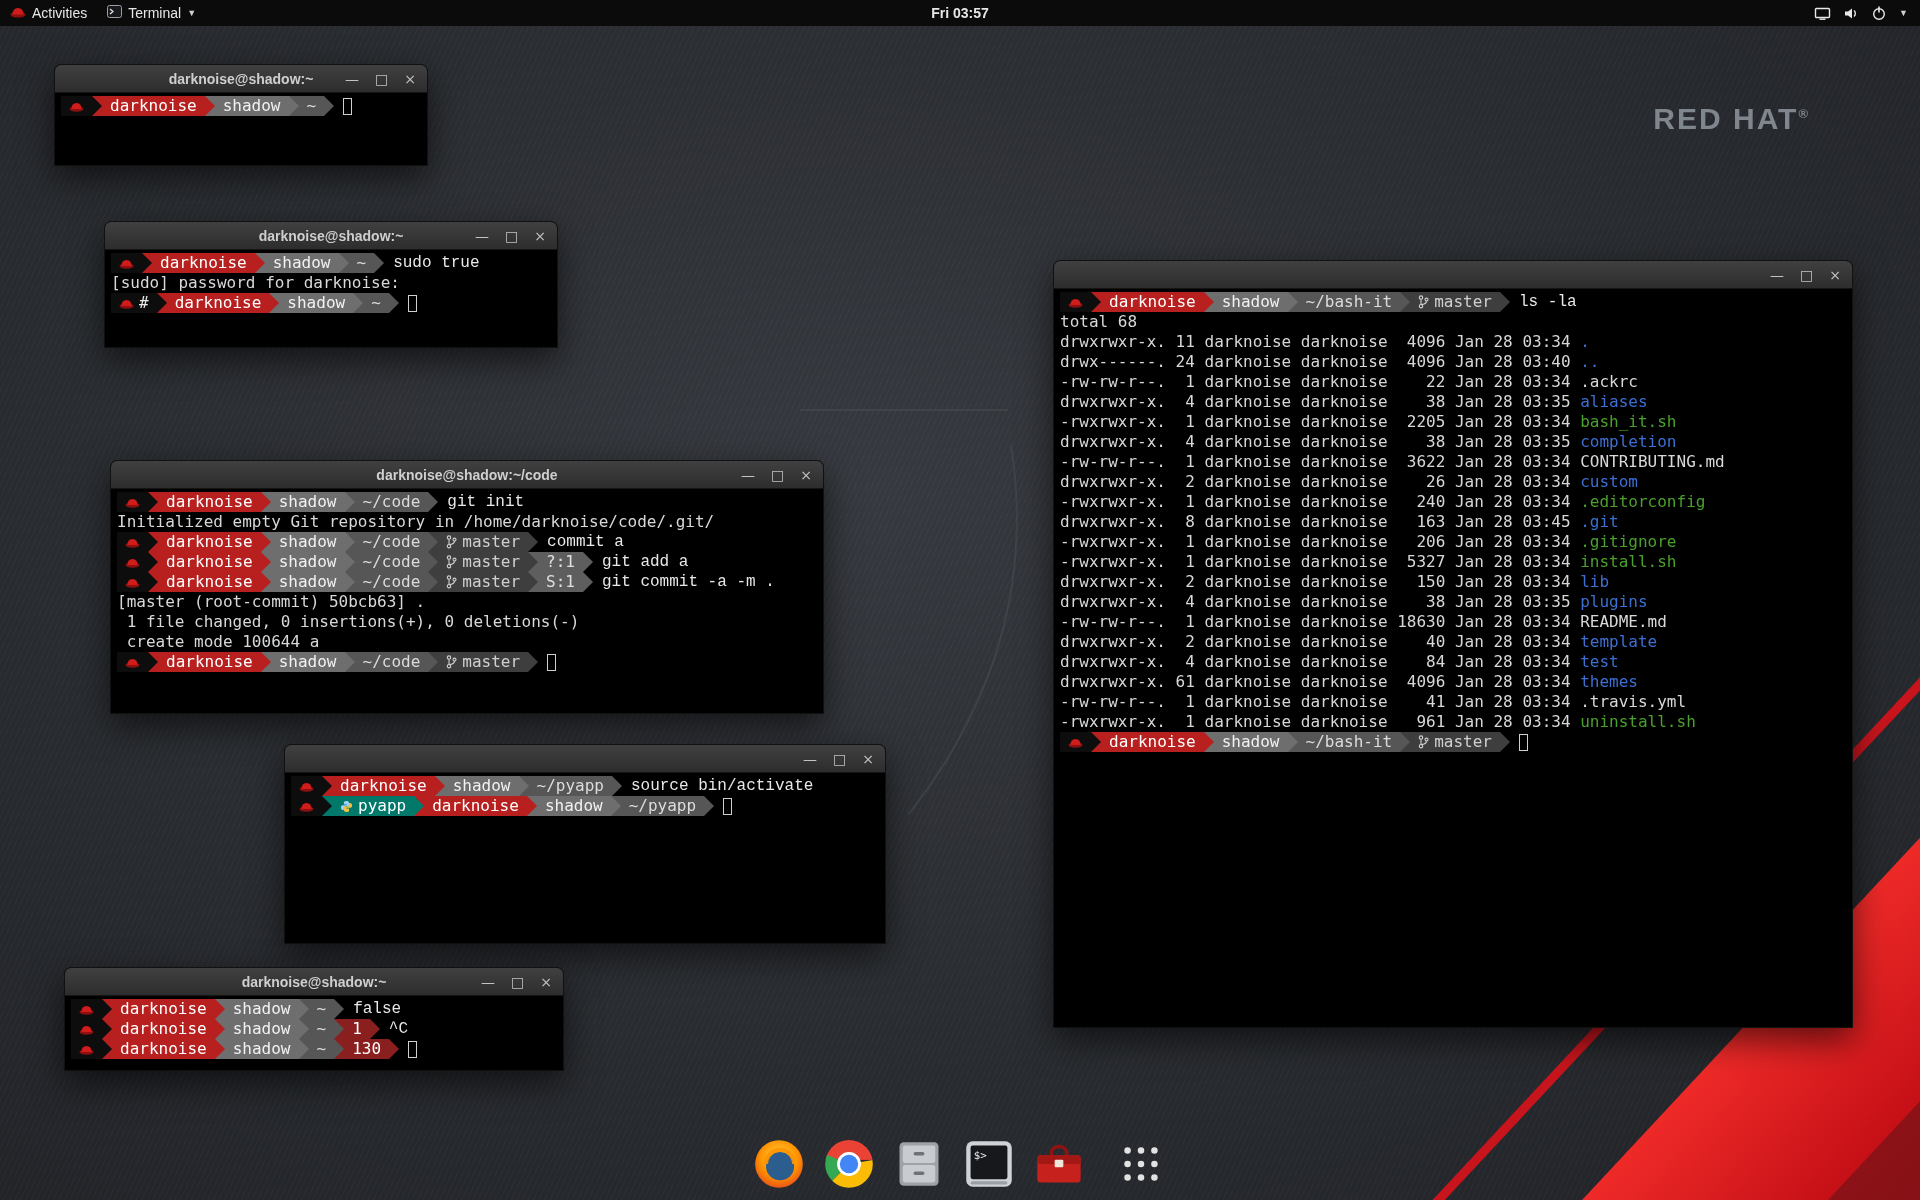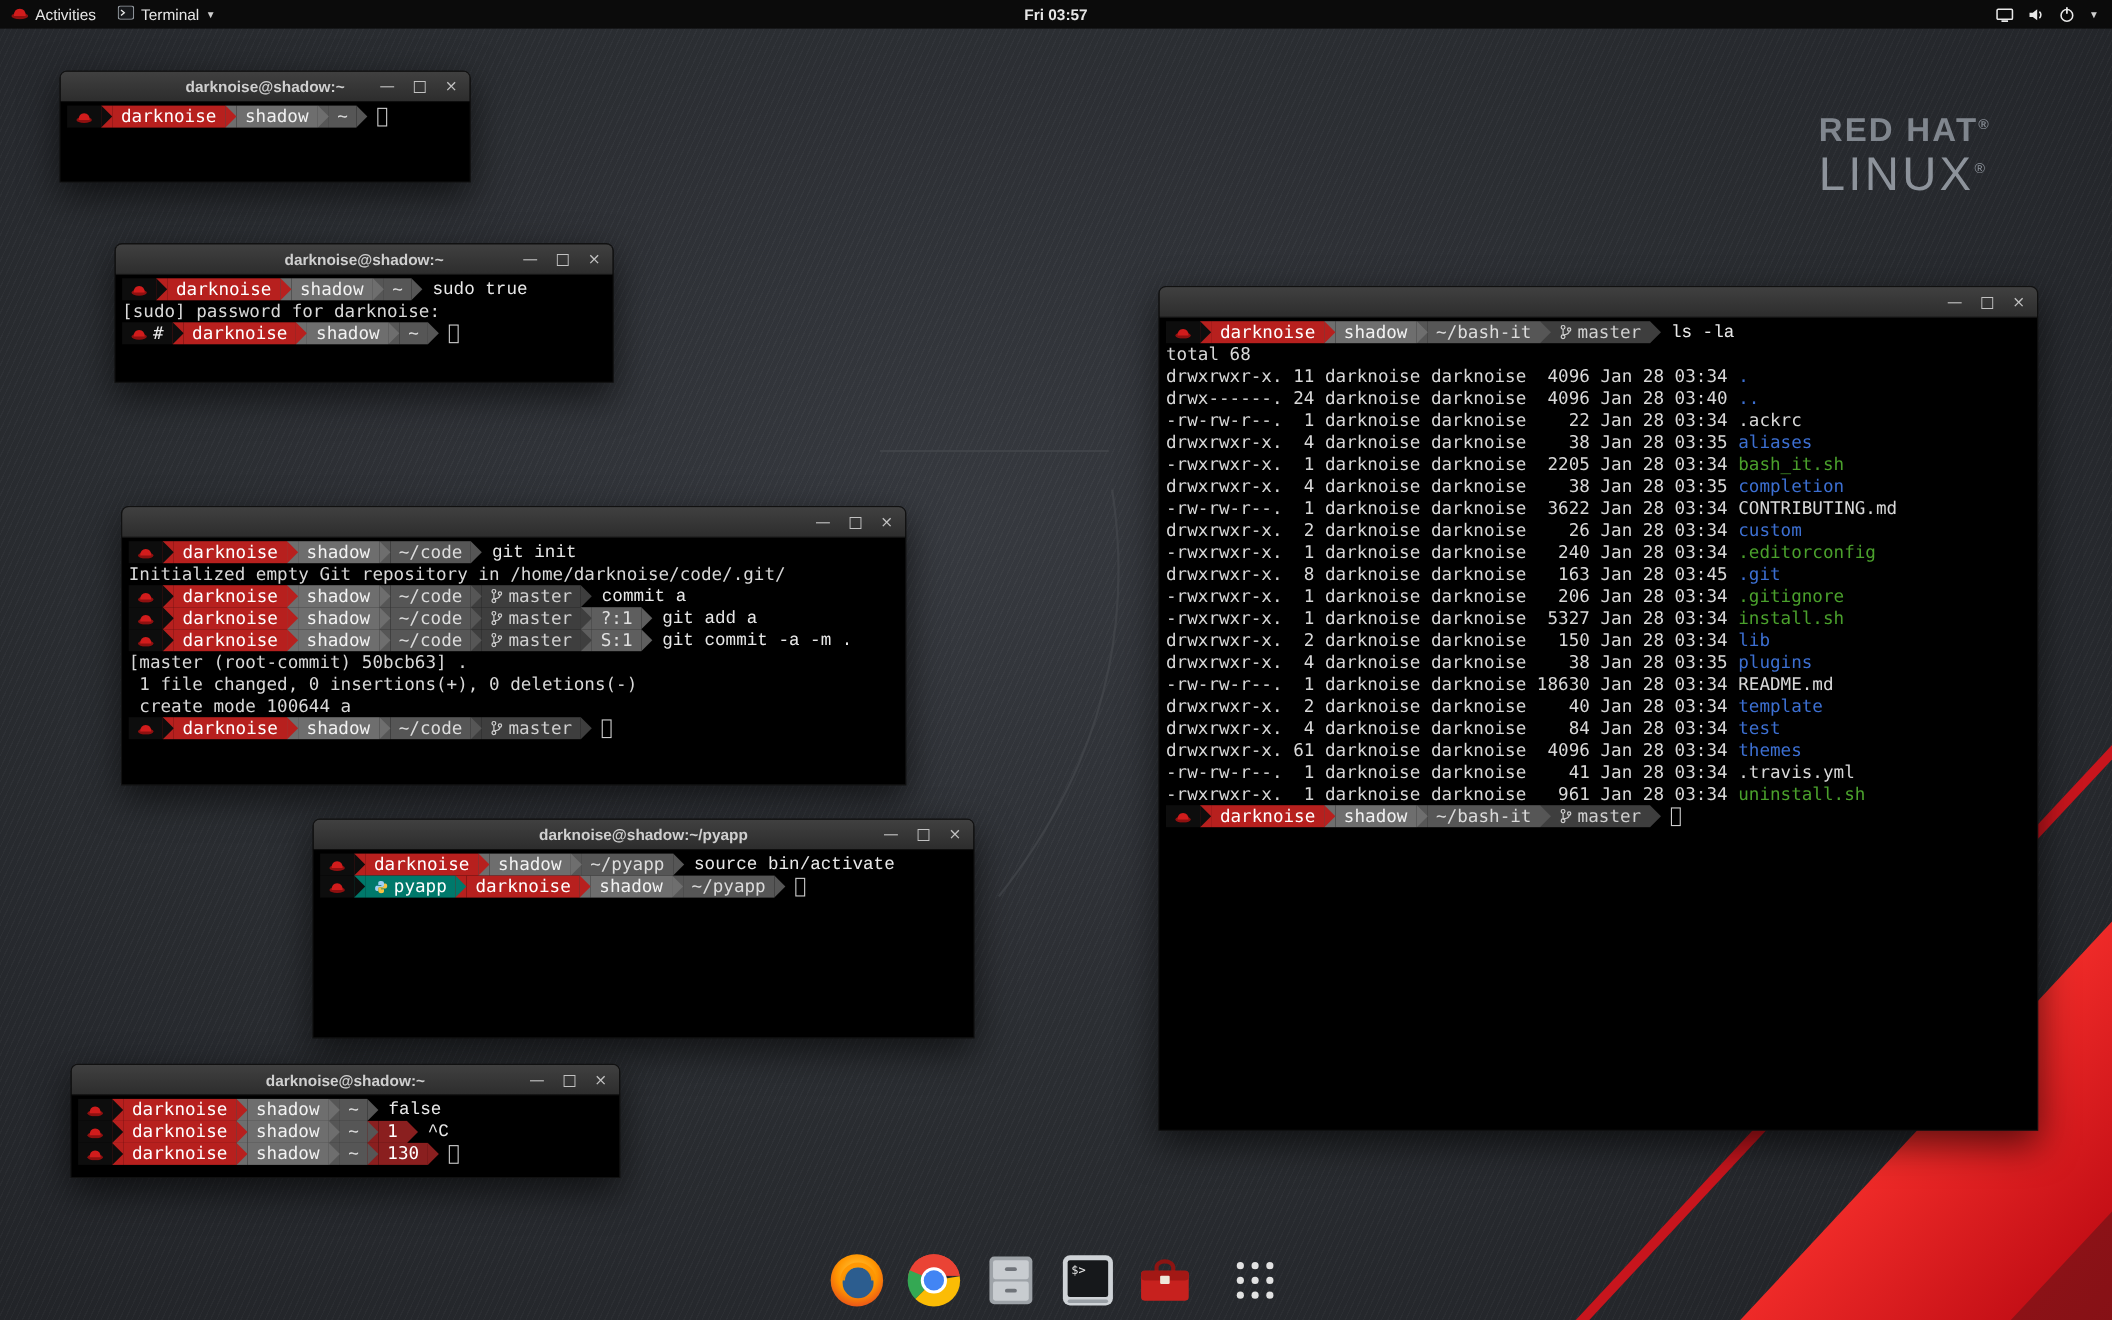--- a/index.html
+++ b/index.html
@@ -96,21 +96,20 @@
 <div class="stripe stripe-line"></div>
 <div class="stripe stripe-bright"></div>
 <div class="stripe stripe-dark"></div>
 <svg class="circuit" width="260" height="440">
   <path d="M10 15 H 218" stroke="#44474c" stroke-width="2" fill="none"></path>
   <path d="M221 50 Q 252 250 118 420" stroke="#44474c" stroke-width="2" fill="none"></path>
 </svg>
 
 <div class="brand">
   <div class="b1"><span>RED HAT</span><sup>®</sup></div>
-  <div class="b3"><span>LINUX</span><sup>®</sup></div>
 </div>
 
 <div class="topbar">
   <div class="tb-left">
     <div class="tb-item">
       <span class="tb-icon">
         <svg width="16" height="12" viewBox="0 0 16 12">
             <ellipse cx="8" cy="8.6" rx="7.6" ry="2.9" fill="#8f1010"></ellipse>
             <path d="M2.6 8.6 Q2.6 2 8 2 Q13.4 2 13.4 8.6 Z" fill="#d11c1c"></path>
           </svg>
@@ -179,20 +178,21 @@
       <div class="term"><div class="tline"><span class="seg" style="background: rgb(13, 13, 13); color: rgb(232, 232, 232);"><span class="segicon"><svg width="15" height="11" viewBox="0 0 15 11">
                 <ellipse cx="7.5" cy="8" rx="7" ry="2.8" fill="#8f1010"></ellipse>
                 <path d="M2.5 8 Q2.5 2 7.5 2 Q12.5 2 12.5 8 Z" fill="#d11c1c"></path>
               </svg></span></span><span class="parrow" style="border-left-color: rgb(13, 13, 13); background: rgb(183, 32, 30);"></span><span class="seg" style="background: rgb(183, 32, 30); color: rgb(255, 255, 255);"><span>darknoise</span></span><span class="parrow" style="border-left-color: rgb(183, 32, 30); background: rgb(110, 110, 110);"></span><span class="seg" style="background: rgb(110, 110, 110); color: rgb(242, 242, 242);"><span>shadow</span></span><span class="parrow" style="border-left-color: rgb(110, 110, 110); background: rgb(86, 86, 86);"></span><span class="seg" style="background: rgb(86, 86, 86); color: rgb(220, 220, 220);"><span>~</span></span><span class="parrow" style="border-left-color: rgb(86, 86, 86); background: transparent;"></span><span class="cmd">sudo true</span></div><div class="tline"><span>[sudo] password for darknoise:</span></div><div class="tline"><span class="seg" style="background: rgb(13, 13, 13); color: rgb(232, 232, 232);"><span class="segicon"><svg width="15" height="11" viewBox="0 0 15 11">
                 <ellipse cx="7.5" cy="8" rx="7" ry="2.8" fill="#8f1010"></ellipse>
                 <path d="M2.5 8 Q2.5 2 7.5 2 Q12.5 2 12.5 8 Z" fill="#d11c1c"></path>
               </svg></span><span>#</span></span><span class="parrow" style="border-left-color: rgb(13, 13, 13); background: rgb(183, 32, 30);"></span><span class="seg" style="background: rgb(183, 32, 30); color: rgb(255, 255, 255);"><span>darknoise</span></span><span class="parrow" style="border-left-color: rgb(183, 32, 30); background: rgb(110, 110, 110);"></span><span class="seg" style="background: rgb(110, 110, 110); color: rgb(242, 242, 242);"><span>shadow</span></span><span class="parrow" style="border-left-color: rgb(110, 110, 110); background: rgb(86, 86, 86);"></span><span class="seg" style="background: rgb(86, 86, 86); color: rgb(220, 220, 220);"><span>~</span></span><span class="parrow" style="border-left-color: rgb(86, 86, 86); background: transparent;"></span><span class="cursor"></span></div></div>
     </div>
     <div class="window" style="left: 110px; top: 460px; width: 714px; height: 254px;">
       <div class="titlebar">
+        <div class="wtitle">darknoise@shadow:~/code</div>
         <div class="controls">
           <span class="wbtn">—</span>
           <span class="wbtn">□</span>
           <span class="wbtn">×</span>
         </div>
       </div>
       <div class="term"><div class="tline"><span class="seg" style="background: rgb(13, 13, 13); color: rgb(232, 232, 232);"><span class="segicon"><svg width="15" height="11" viewBox="0 0 15 11">
                 <ellipse cx="7.5" cy="8" rx="7" ry="2.8" fill="#8f1010"></ellipse>
                 <path d="M2.5 8 Q2.5 2 7.5 2 Q12.5 2 12.5 8 Z" fill="#d11c1c"></path>
               </svg></span></span><span class="parrow" style="border-left-color: rgb(13, 13, 13); background: rgb(183, 32, 30);"></span><span class="seg" style="background: rgb(183, 32, 30); color: rgb(255, 255, 255);"><span>darknoise</span></span><span class="parrow" style="border-left-color: rgb(183, 32, 30); background: rgb(110, 110, 110);"></span><span class="seg" style="background: rgb(110, 110, 110); color: rgb(242, 242, 242);"><span>shadow</span></span><span class="parrow" style="border-left-color: rgb(110, 110, 110); background: rgb(86, 86, 86);"></span><span class="seg" style="background: rgb(86, 86, 86); color: rgb(220, 220, 220);"><span>~/code</span></span><span class="parrow" style="border-left-color: rgb(86, 86, 86); background: transparent;"></span><span class="cmd">git init</span></div><div class="tline"><span>Initialized empty Git repository in /home/darknoise/code/.git/</span></div><div class="tline"><span class="seg" style="background: rgb(13, 13, 13); color: rgb(232, 232, 232);"><span class="segicon"><svg width="15" height="11" viewBox="0 0 15 11">
@@ -224,21 +224,20 @@
                 <path d="M2.5 8 Q2.5 2 7.5 2 Q12.5 2 12.5 8 Z" fill="#d11c1c"></path>
               </svg></span></span><span class="parrow" style="border-left-color: rgb(13, 13, 13); background: rgb(183, 32, 30);"></span><span class="seg" style="background: rgb(183, 32, 30); color: rgb(255, 255, 255);"><span>darknoise</span></span><span class="parrow" style="border-left-color: rgb(183, 32, 30); background: rgb(110, 110, 110);"></span><span class="seg" style="background: rgb(110, 110, 110); color: rgb(242, 242, 242);"><span>shadow</span></span><span class="parrow" style="border-left-color: rgb(110, 110, 110); background: rgb(86, 86, 86);"></span><span class="seg" style="background: rgb(86, 86, 86); color: rgb(220, 220, 220);"><span>~/code</span></span><span class="parrow" style="border-left-color: rgb(86, 86, 86); background: rgb(62, 62, 62);"></span><span class="seg" style="background: rgb(62, 62, 62); color: rgb(208, 208, 208);"><span class="segicon"><svg width="11" height="14" viewBox="0 0 11 14">
                 <circle cx="3" cy="2.6" r="1.7" fill="none" stroke="currentColor" stroke-width="1.1"></circle>
                 <circle cx="3" cy="11.2" r="1.7" fill="none" stroke="currentColor" stroke-width="1.1"></circle>
                 <circle cx="8.5" cy="4.6" r="1.5" fill="none" stroke="currentColor" stroke-width="1.1"></circle>
                 <path d="M3 4.4 V9.4 M8.5 6.2 Q8.5 9 3 9.6" stroke="currentColor" stroke-width="1.1" fill="none"></path>
               </svg></span><span>master</span></span><span class="parrow" style="border-left-color: rgb(62, 62, 62); background: transparent;"></span><span class="cursor"></span></div></div>
     </div>
     <div class="window" style="left: 284px; top: 744px; width: 602px; height: 200px;">
       <div class="titlebar">
-        <div class="wtitle">darknoise@shadow:~/pyapp</div>
         <div class="controls">
           <span class="wbtn">—</span>
           <span class="wbtn">□</span>
           <span class="wbtn">×</span>
         </div>
       </div>
       <div class="term"><div class="tline"><span class="seg" style="background: rgb(13, 13, 13); color: rgb(232, 232, 232);"><span class="segicon"><svg width="15" height="11" viewBox="0 0 15 11">
                 <ellipse cx="7.5" cy="8" rx="7" ry="2.8" fill="#8f1010"></ellipse>
                 <path d="M2.5 8 Q2.5 2 7.5 2 Q12.5 2 12.5 8 Z" fill="#d11c1c"></path>
               </svg></span></span><span class="parrow" style="border-left-color: rgb(13, 13, 13); background: rgb(183, 32, 30);"></span><span class="seg" style="background: rgb(183, 32, 30); color: rgb(255, 255, 255);"><span>darknoise</span></span><span class="parrow" style="border-left-color: rgb(183, 32, 30); background: rgb(110, 110, 110);"></span><span class="seg" style="background: rgb(110, 110, 110); color: rgb(242, 242, 242);"><span>shadow</span></span><span class="parrow" style="border-left-color: rgb(110, 110, 110); background: rgb(86, 86, 86);"></span><span class="seg" style="background: rgb(86, 86, 86); color: rgb(220, 220, 220);"><span>~/pyapp</span></span><span class="parrow" style="border-left-color: rgb(86, 86, 86); background: transparent;"></span><span class="cmd">source bin/activate</span></div><div class="tline"><span class="seg" style="background: rgb(13, 13, 13); color: rgb(232, 232, 232);"><span class="segicon"><svg width="15" height="11" viewBox="0 0 15 11">

